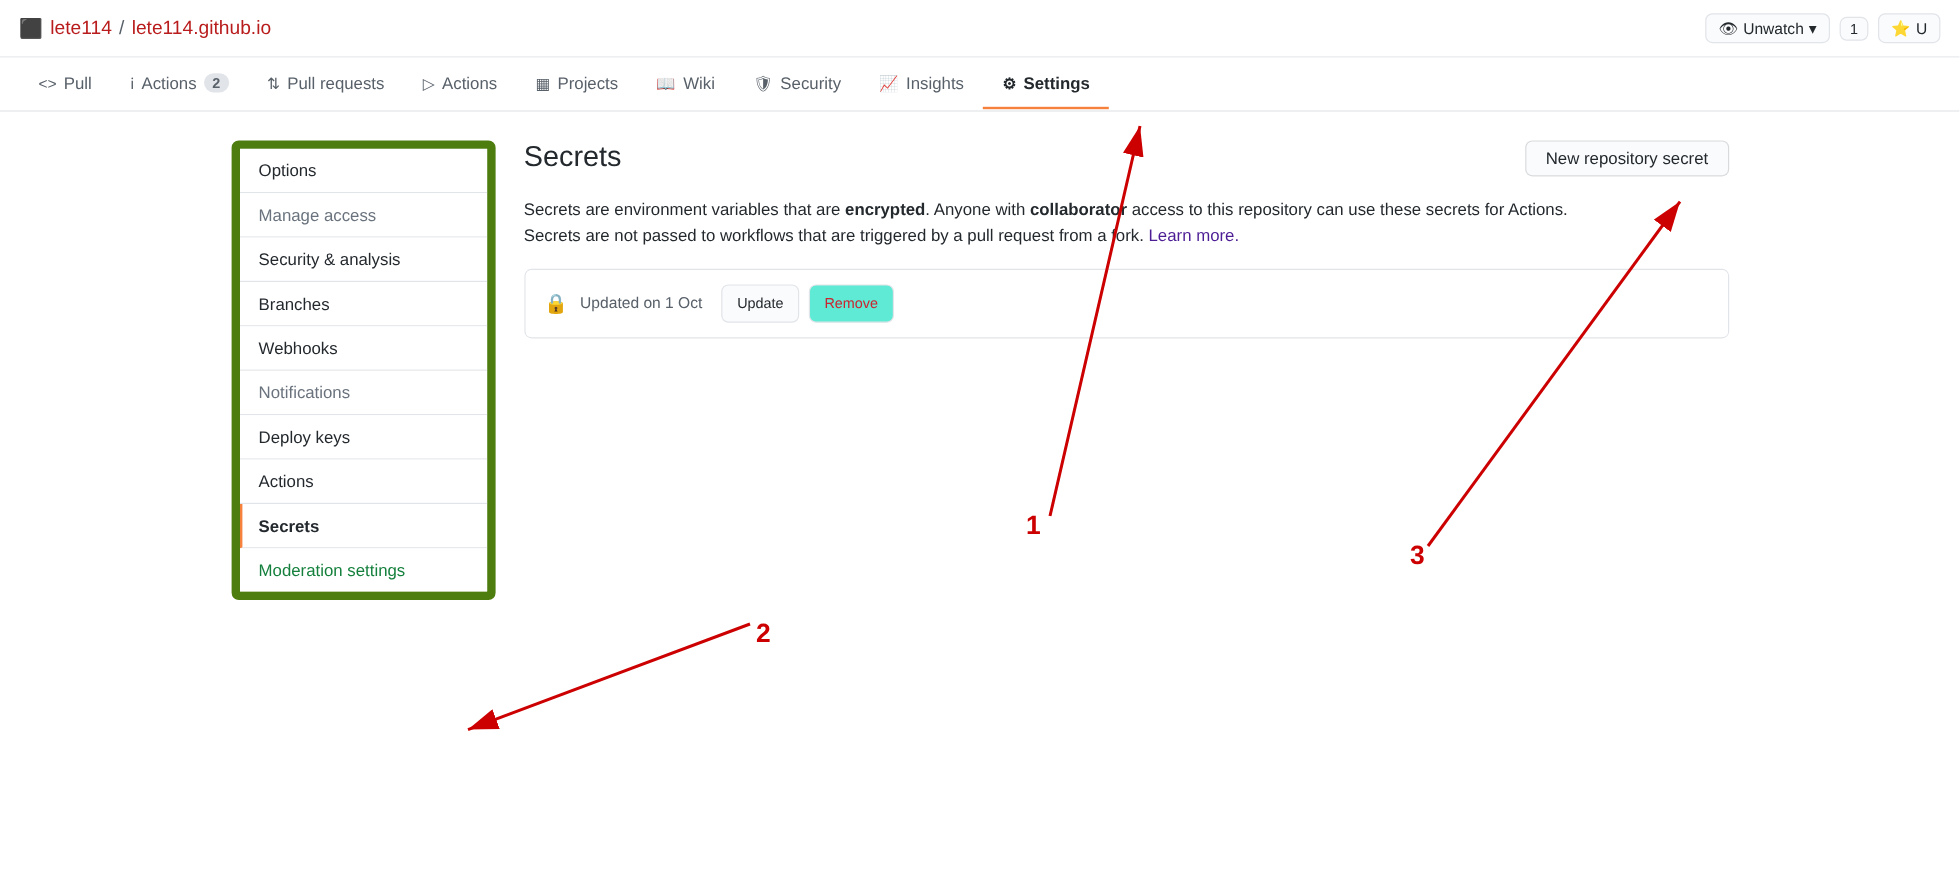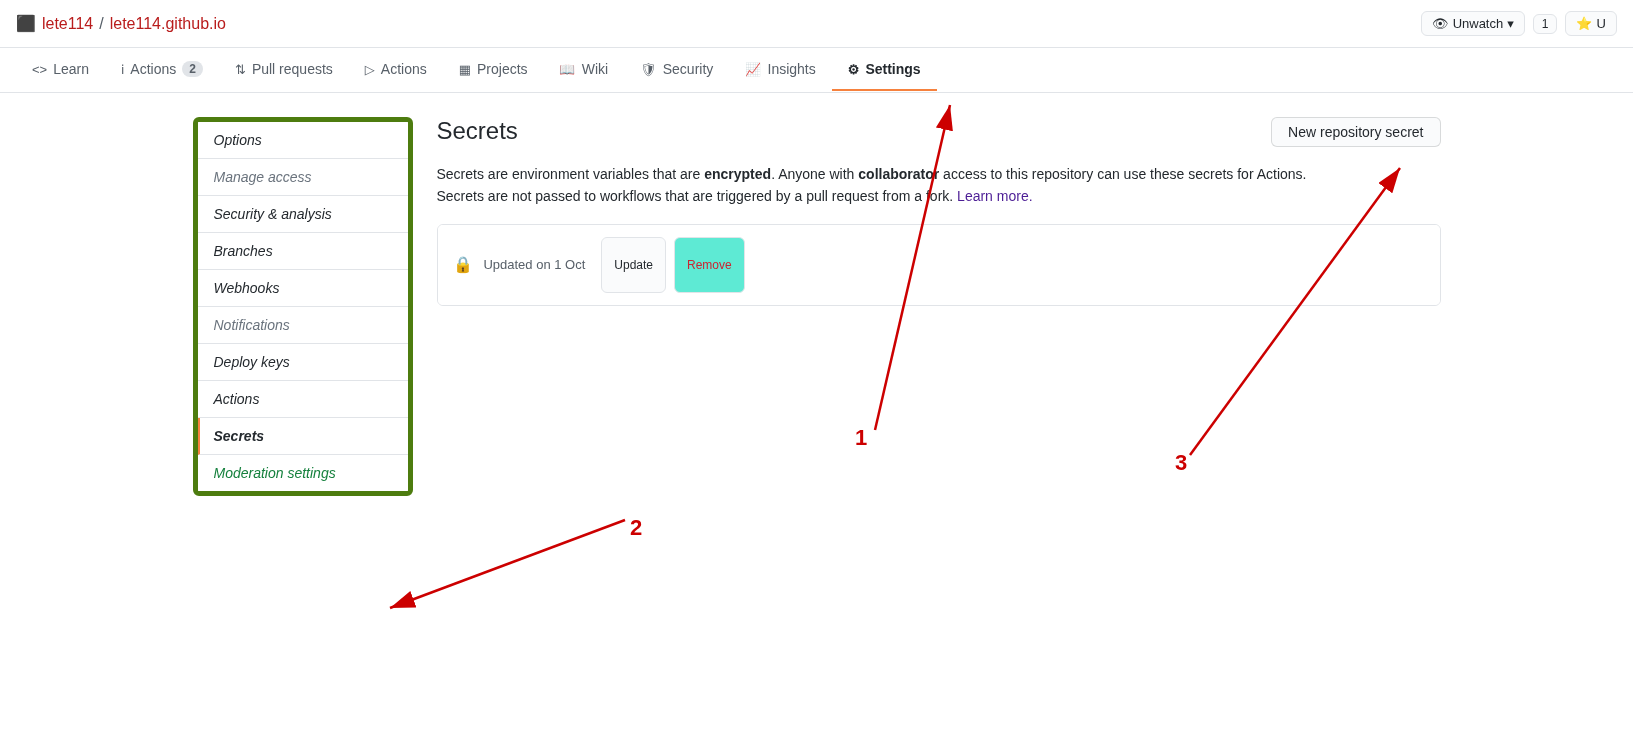--- a/index.html
+++ b/index.html
@@ -102,25 +102,24 @@
       max-width: 1280px;
       margin: 0 auto;
       padding: 24px 16px;
       gap: 24px;
     }
 
     
     .sidebar {
       width: 220px;
       flex-shrink: 0;
-      border: 5px solid #4d7c0f;
+      border: 7px solid #4d7c0f;
       border-radius: 6px;
       overflow: hidden;
       align-self: flex-start;
-      font-style: italic;
     }
     .sidebar-item {
       display: block;
       padding: 10px 16px;
       font-size: 14px;
       color: #24292e;
       border-bottom: 1px solid #e1e4e8;
       cursor: pointer;
       background: #fff;
       text-decoration: none;
@@ -211,21 +210,21 @@
       font-size: 13px;
       margin-right: 16px;
     }
     .secret-actions {
       display: flex;
       gap: 8px;
     }
     .update-btn {
       border: 1px solid #e1e4e8;
       border-radius: 6px;
-      padding: 20px 12px;
+      padding: 8px 12px;
       background: #fafbfc;
       font-size: 12px;
       color: #24292e;
       cursor: pointer;
     }
     .remove-btn {
       border: 1px solid #e1e4e8;
       border-radius: 6px;
       padding: 4px 12px;
       background: #5eead4;
@@ -263,21 +262,21 @@
     <button class="star-btn">
       <span>⭐</span>
       <span>U</span>
     </button>
   </div>
 </div>
 
 <nav class="nav-tabs">
   <a class="nav-tab">
     <span class="tab-icon">&lt;&gt;</span>
-    <span>Learn</span>
+    <span>Pull</span>
   </a>
   <a class="nav-tab">
     <span class="tab-icon">ℹ</span>
     <span>Actions</span>
     <span class="badge">2</span>
   </a>
   <a class="nav-tab">
     <span class="tab-icon">⇅</span>
     <span>Pull requests</span>
   </a>

